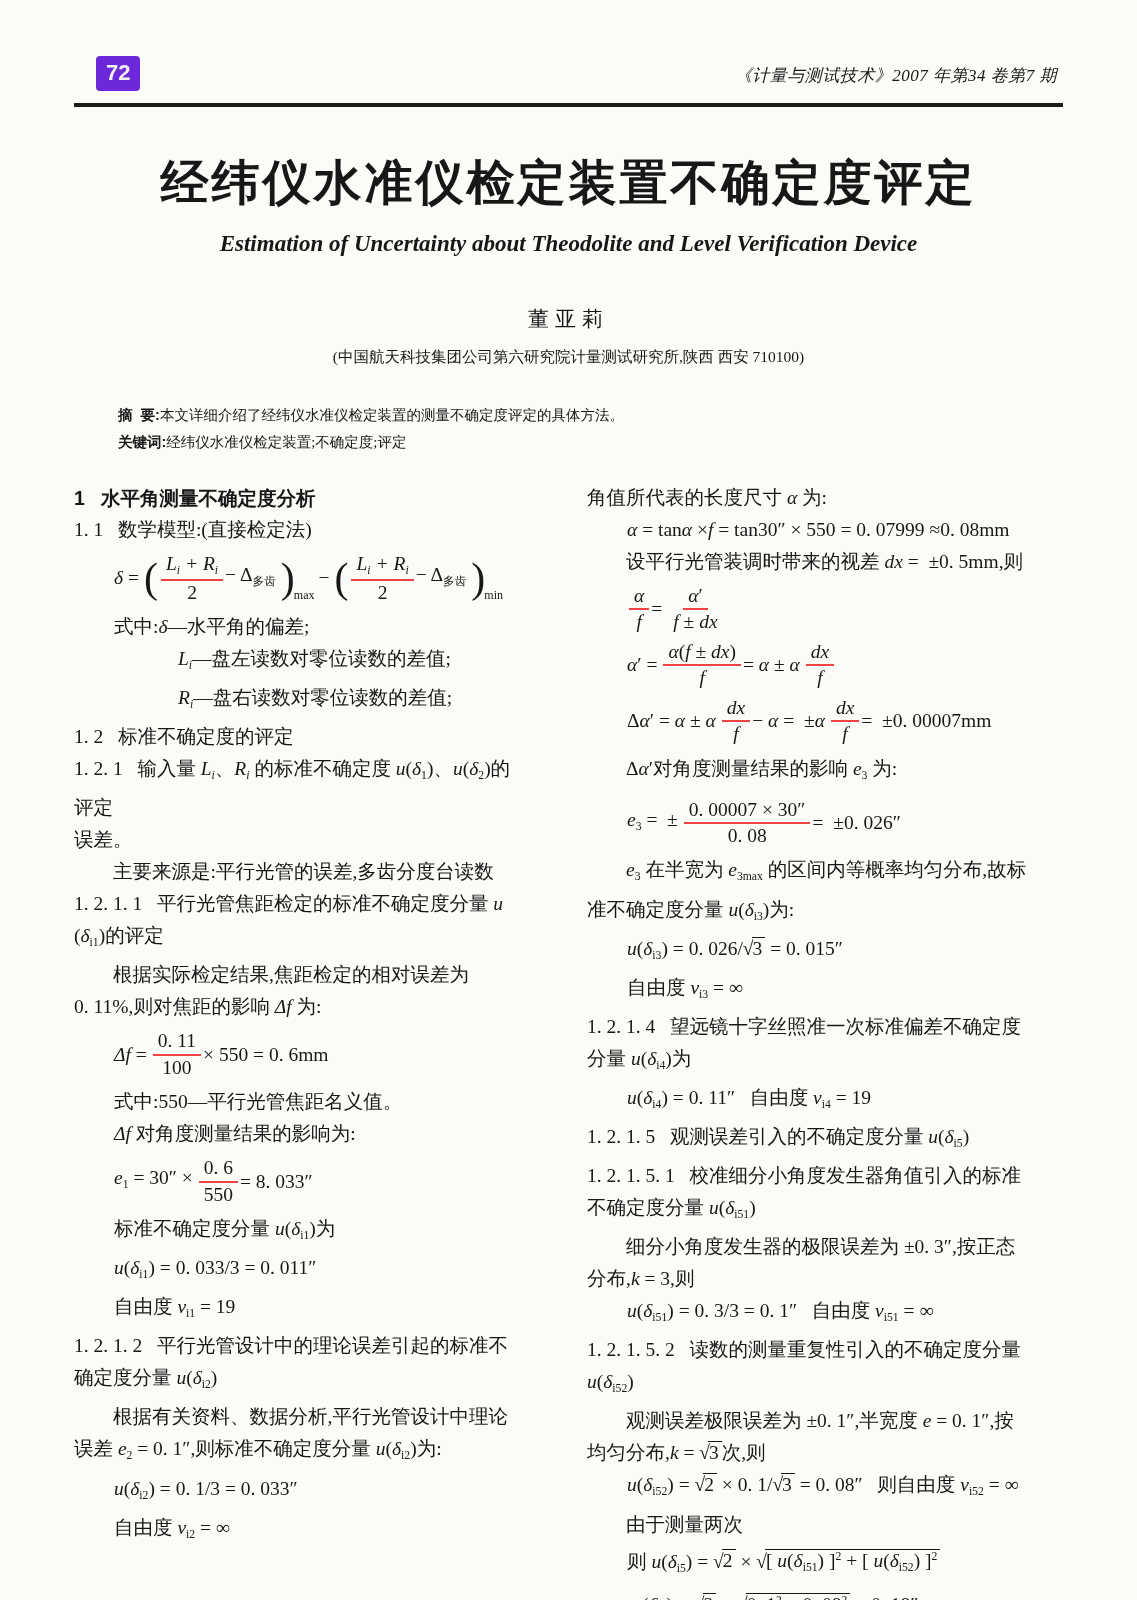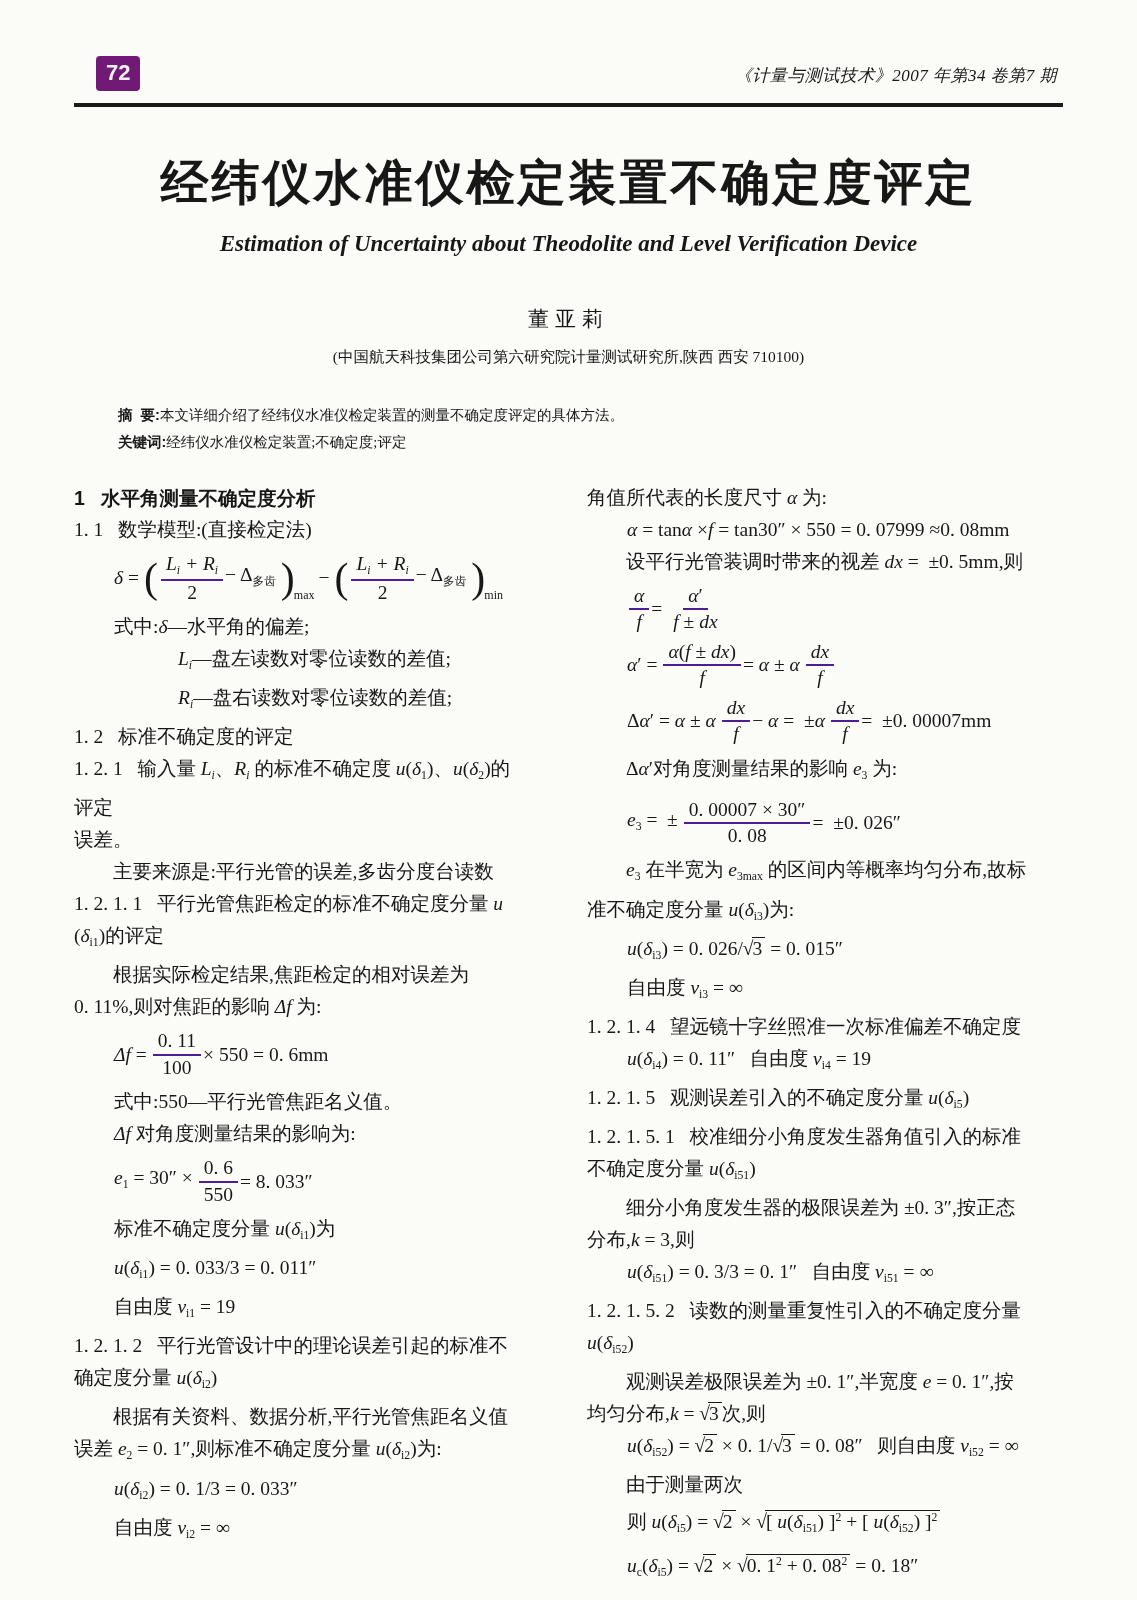--- a/index.html
+++ b/index.html
@@ -1,21 +1,21 @@
 <!DOCTYPE html>
 <html><head>
 <meta charset="utf-8">
 <style>
   *{box-sizing:border-box;}
   html,body{margin:0;padding:0;}
   body{background:#e9e9e6;}
   .page{width:1137px;height:1600px;margin:0 auto;background:#fbfbf8;position:relative;
         color:#171717;font-family:"Liberation Serif","DejaVu Serif",serif;overflow:hidden;}
   .header{display:flex;justify-content:space-between;align-items:flex-start;padding:56px 80px 0 96px;}
-  .badge{background:#701a75;color:#f0f0f0;font-family:"Liberation Sans",sans-serif;
+  .badge{background:#6d28d9;color:#f0f0f0;font-family:"Liberation Sans",sans-serif;
          font-weight:700;font-size:22px;line-height:1;padding:6px 10px 7px;border-radius:4px;}
   .journal{font-size:17px;font-style:italic;padding-top:8px;letter-spacing:.5px;}
   .rule{height:4px;background:#1b1b1b;margin:12px 74px 0;}
   .title-zh{margin-top:44px;text-align:center;font-size:48px;font-weight:700;letter-spacing:3px;
             font-family:"Liberation Sans",sans-serif;}
   .title-en{margin-top:16px;text-align:center;font-size:23px;font-weight:700;font-style:italic;}
   .author{margin-top:48px;text-align:center;font-size:21px;letter-spacing:6px;}
   .affil{margin-top:14px;text-align:center;font-size:15.5px;}
   .abs{margin:34px 96px 0 118px;font-size:14.5px;line-height:27px;}
   .abs .lbl{font-weight:700;font-family:"Liberation Sans",sans-serif;margin-top:36px;}
@@ -24,21 +24,21 @@
   .ln{white-space:pre;}
   .b{font-weight:700;font-family:"Liberation Sans",sans-serif;}
   .ind{text-indent:2em;}
   .fml{margin-left:40px;}
   .hang{margin-left:104px;}
   sub,sup{font-size:.6em;}
   sub{vertical-align:-0.35em;}
   .formula{display:flex;align-items:center;margin:7px 0 7px 40px;white-space:pre;}
   .formula>*{margin-right:4px;}
   .frac{display:inline-flex;flex-direction:column;align-items:center;line-height:1.15;margin:0 2px;}
-  .fn{padding:0 5px 1px;border-bottom:2px solid #4c1d95;display:block;}
+  .fn{padding:0 5px 1px;border-bottom:2px solid #ef4444;display:block;}
   .fd{padding:1px 5px 0;display:block;}
   .bigp{font-size:215%;font-weight:300;line-height:.9;margin:0 1px;}
   .limsub{font-size:12px;align-self:flex-end;transform:translateY(7px);margin-left:-2px;text-align:center;}
   .rad{border-top:1.7px solid #171717;padding:0 3px 0 1px;margin-left:-2px;}
   i{font-style:italic;}
 </style>
 </head>
 <body>
 
 <div class="page">
@@ -107,21 +107,21 @@
         <span><i>e</i><sub>1</sub> = 30″ ×</span>
         <span class="frac"><span class="fn">0. 6</span><span class="fd">550</span></span>
         <span>= 8. 033″</span>
       </div>
 
       <div class="ln fml">标准不确定度分量 <i>u</i>(<i>δ</i><sub>i1</sub>)为</div>
       <div class="ln fml"><i>u</i>(<i>δ</i><sub>i1</sub>) = 0. 033/3 = 0. 011″</div>
       <div class="ln fml">自由度 <i>v</i><sub>i1</sub> = 19</div>
       <div class="ln">1. 2. 1. 2   平行光管设计中的理论误差引起的标准不</div>
       <div class="ln">确定度分量 <i>u</i>(<i>δ</i><sub>i2</sub>)</div>
-      <div class="ln ind">根据有关资料、数据分析,平行光管焦距名义值</div>
+      <div class="ln ind">根据有关资料、数据分析,平行光管设计中理论</div>
       <div class="ln">误差 <i>e</i><sub>2</sub> = 0. 1″,则标准不确定度分量 <i>u</i>(<i>δ</i><sub>i2</sub>)为:</div>
       <div class="ln fml"><i>u</i>(<i>δ</i><sub>i2</sub>) = 0. 1/3 = 0. 033″</div>
       <div class="ln fml">自由度 <i>v</i><sub>i2</sub> = ∞</div>
 
     </div>
 
     <div class="col">
       <div class="ln">角值所代表的长度尺寸 <i>α</i> 为:</div>
       <div class="ln fml"><i>α</i> = tan<i>α</i> ×<i>f</i> = tan30″ × 550 = 0. 07999 ≈0. 08mm</div>
       <div class="ln ind">设平行光管装调时带来的视差 <i>dx</i> =  ±0. 5mm,则</div>
@@ -153,20 +153,21 @@
         <span><i>e</i><sub>3</sub> =  ±</span>
         <span class="frac"><span class="fn">0. 00007 × 30″</span><span class="fd">0. 08</span></span>
         <span>=  ±0. 026″</span>
       </div>
 
       <div class="ln ind"><i>e</i><sub>3</sub> 在半宽为 <i>e</i><sub>3max</sub> 的区间内等概率均匀分布,故标</div>
       <div class="ln">准不确定度分量 <i>u</i>(<i>δ</i><sub>i3</sub>)为:</div>
       <div class="ln fml"><i>u</i>(<i>δ</i><sub>i3</sub>) = 0. 026/√<span class="rad">3</span> = 0. 015″</div>
       <div class="ln fml">自由度 <i>v</i><sub>i3</sub> = ∞</div>
       <div class="ln">1. 2. 1. 4   望远镜十字丝照准一次标准偏差不确定度</div>
+      <div class="ln">分量 <i>u</i>(<i>δ</i><sub>i4</sub>)为</div>
       <div class="ln fml"><i>u</i>(<i>δ</i><sub>i4</sub>) = 0. 11″   自由度 <i>v</i><sub>i4</sub> = 19</div>
       <div class="ln">1. 2. 1. 5   观测误差引入的不确定度分量 <i>u</i>(<i>δ</i><sub>i5</sub>)</div>
       <div class="ln">1. 2. 1. 5. 1   校准细分小角度发生器角值引入的标准</div>
       <div class="ln">不确定度分量 <i>u</i>(<i>δ</i><sub>i51</sub>)</div>
       <div class="ln ind">细分小角度发生器的极限误差为 ±0. 3″,按正态</div>
       <div class="ln">分布,<i>k</i> = 3,则</div>
       <div class="ln fml"><i>u</i>(<i>δ</i><sub>i51</sub>) = 0. 3/3 = 0. 1″   自由度 <i>v</i><sub>i51</sub> = ∞</div>
       <div class="ln">1. 2. 1. 5. 2   读数的测量重复性引入的不确定度分量</div>
       <div class="ln"><i>u</i>(<i>δ</i><sub>i52</sub>)</div>
       <div class="ln ind">观测误差极限误差为 ±0. 1″,半宽度 <i>e</i> = 0. 1″,按</div>

